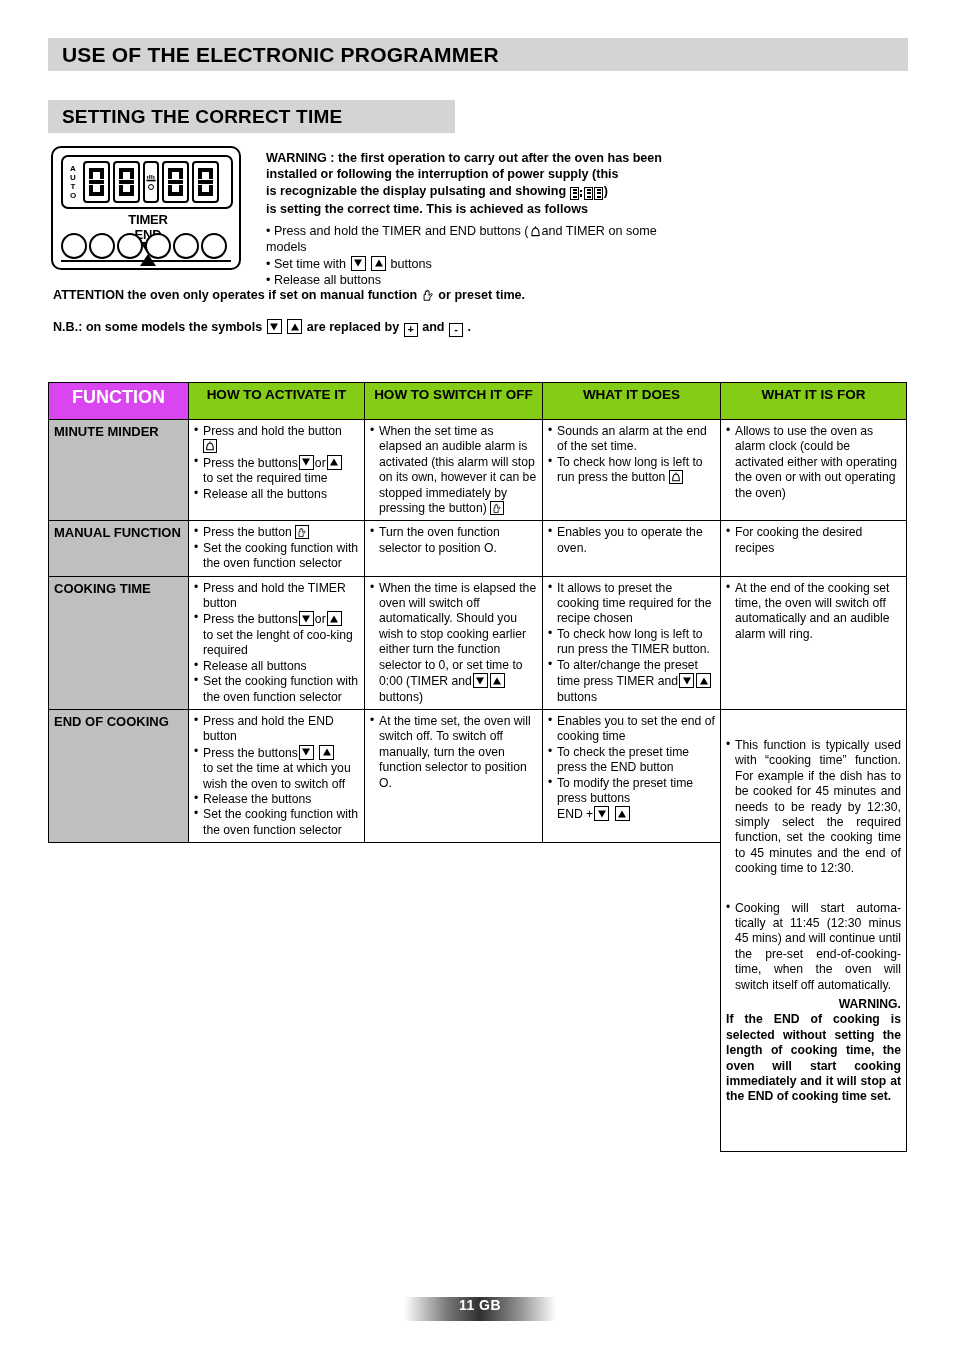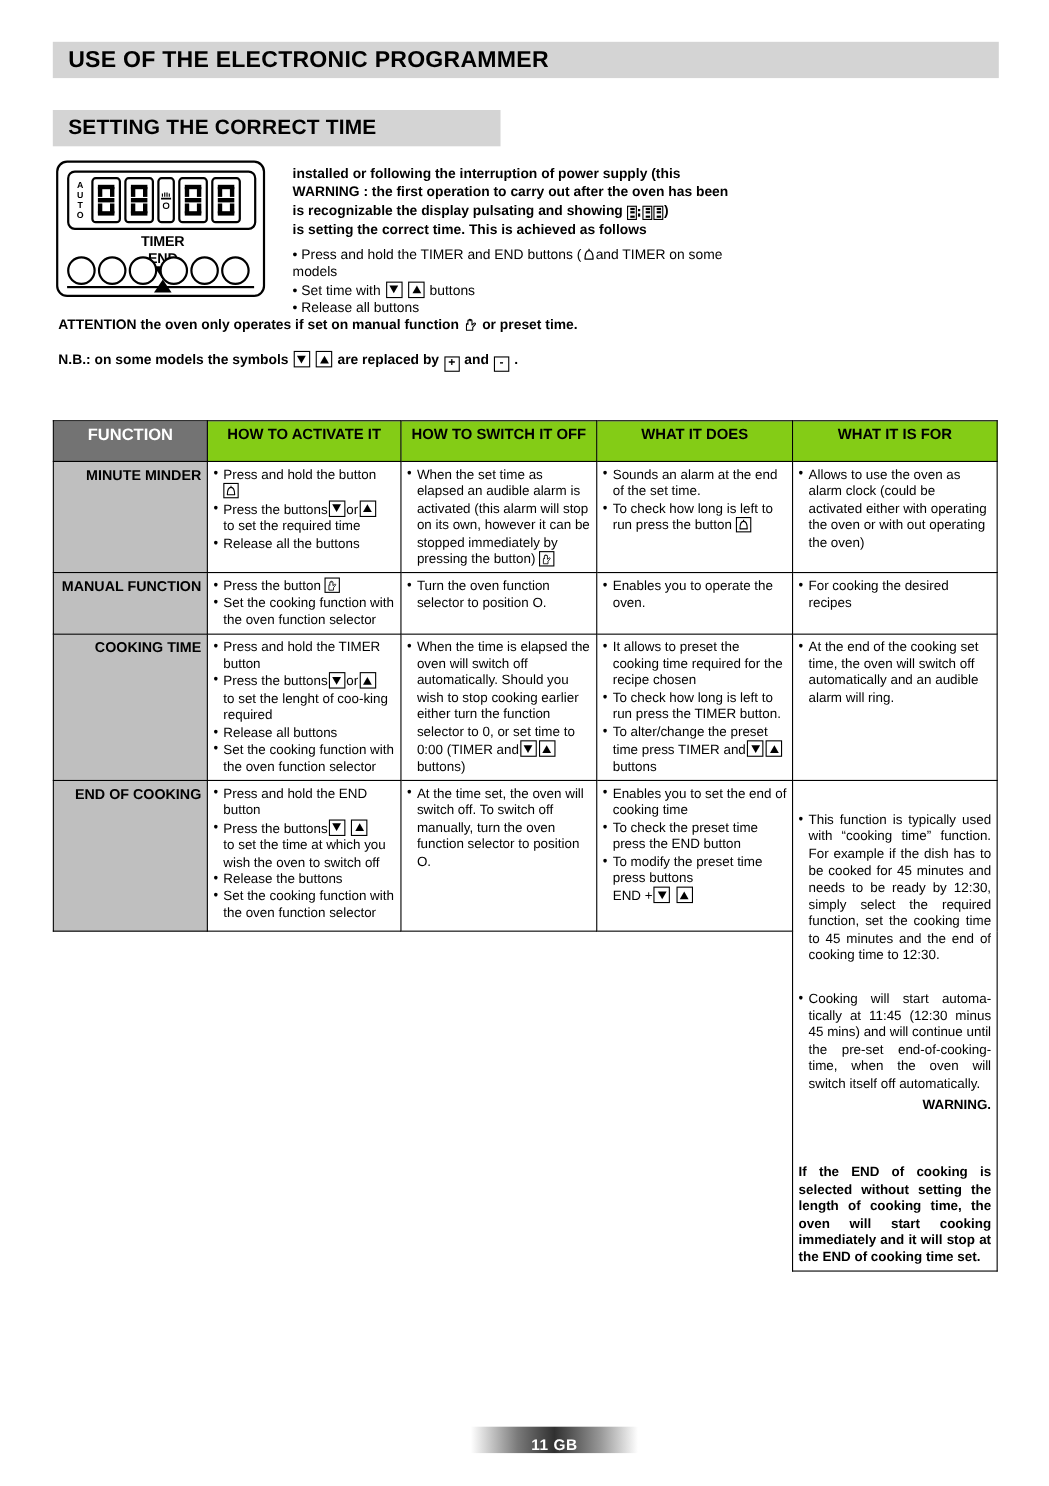--- a/index.html
+++ b/index.html
@@ -204,59 +204,59 @@
   th.hd {
     background: #84cc16;
     text-align: center;
     font-size: 13.5px;
     font-weight: bold;
     vertical-align: middle;
     height: 28px;
     padding: 2px 3px;
   }
   th.hd.fn-hd {
-    background: #737373; color: #fff; font-size: 15px;
+    background: #d946ef; color: #fff; font-size: 18px;
   }
   td.fn-name {
     background: #bfbfbf;
-    text-align: right;
+    text-align: left;
     vertical-align: middle;
     font-size: 13px;
     font-weight: bold;
     line-height: 15px;
   }
   td.body {
     font-size: 12.2px;
     line-height: 15.4px;
     background: #fff;
   }
   td.body ul { margin: 0; padding: 0; list-style: none; }
   td.body li {
     position: relative; padding-left: 9px; margin: 0 0 0 0;
   }
   td.body li::before {
     content: "•"; position: absolute; left: 0; top: -1px; font-size: 12px;
   }
   td.body li.just { text-align: justify; margin-top: 24px; }
   .warn-head { font-weight: bold; margin-top: 4px; text-align: right; }
-  .warn-body { font-weight: bold; text-align: justify; margin-top: 46px; }
+  .warn-body { font-weight: bold; text-align: justify; }
 
   
   col.c1 { width: 140px; }
   col.c2 { width: 176px; }
   col.c3 { width: 178px; }
   col.c4 { width: 178px; }
   col.c5 { width: 186px; }
 
   
   .footer {
-    position: absolute; left: 428px; top: 1297px;
+    position: absolute; left: 404px; top: 1297px;
     width: 152px; height: 24px;
     background: linear-gradient(to right, #ffffff 0%, #7a7a7a 28%, #303030 50%, #9a9a9a 78%, #ffffff 100%);
-    display: flex; align-items: flex-end; justify-content: center;
+    display: flex; align-items: flex-start; justify-content: center;
   }
   .footer span {
     color: #fff; font-size: 14px; font-weight: bold; letter-spacing: .5px;
   }
 </style>
 </head>
 <body>
 
 <div class="page">
 
@@ -336,22 +336,22 @@
       <div class="btn-circle"></div>
       <div class="btn-circle"></div>
       <div class="btn-circle"></div>
       <div class="btn-circle"></div>
     </div>
     <div class="panel-baseline"></div>
   </div>
 
   <div class="warn-block">
     <div class="warn-bold">
+      <div>WARNING : the first operation to carry out after the oven has been</div>
       <div>installed or following the interruption of power supply (this</div>
-      <div>WARNING : the first operation to carry out after the oven has been</div>
       <div>
         <span>is recognizable the display pulsating and showing</span>
         <span class="inline-seg"><span class="segbox"><i></i></span><span class="colon-dots"></span><span class="segbox"><i></i></span><span class="segbox"><i></i></span></span><span>)</span>
       </div>
       <div>is setting the correct time. This is achieved as follows</div>
     </div>
     <div class="warn-list">
       <div>
         • <span>Press and hold the TIMER and END buttons (</span><svg class="bell-ico" style="display:inline-block;vertical-align:-3px;width:13px;height:13px" viewBox="0 0 16 16">
             <path d="M8 1.5 V3 M3.5 13 C3.5 8 4.5 3.5 8 3.5 C11.5 3.5 12.5 8 12.5 13 Z" stroke="#000" stroke-width="1.4" fill="none" stroke-linejoin="round"></path>

